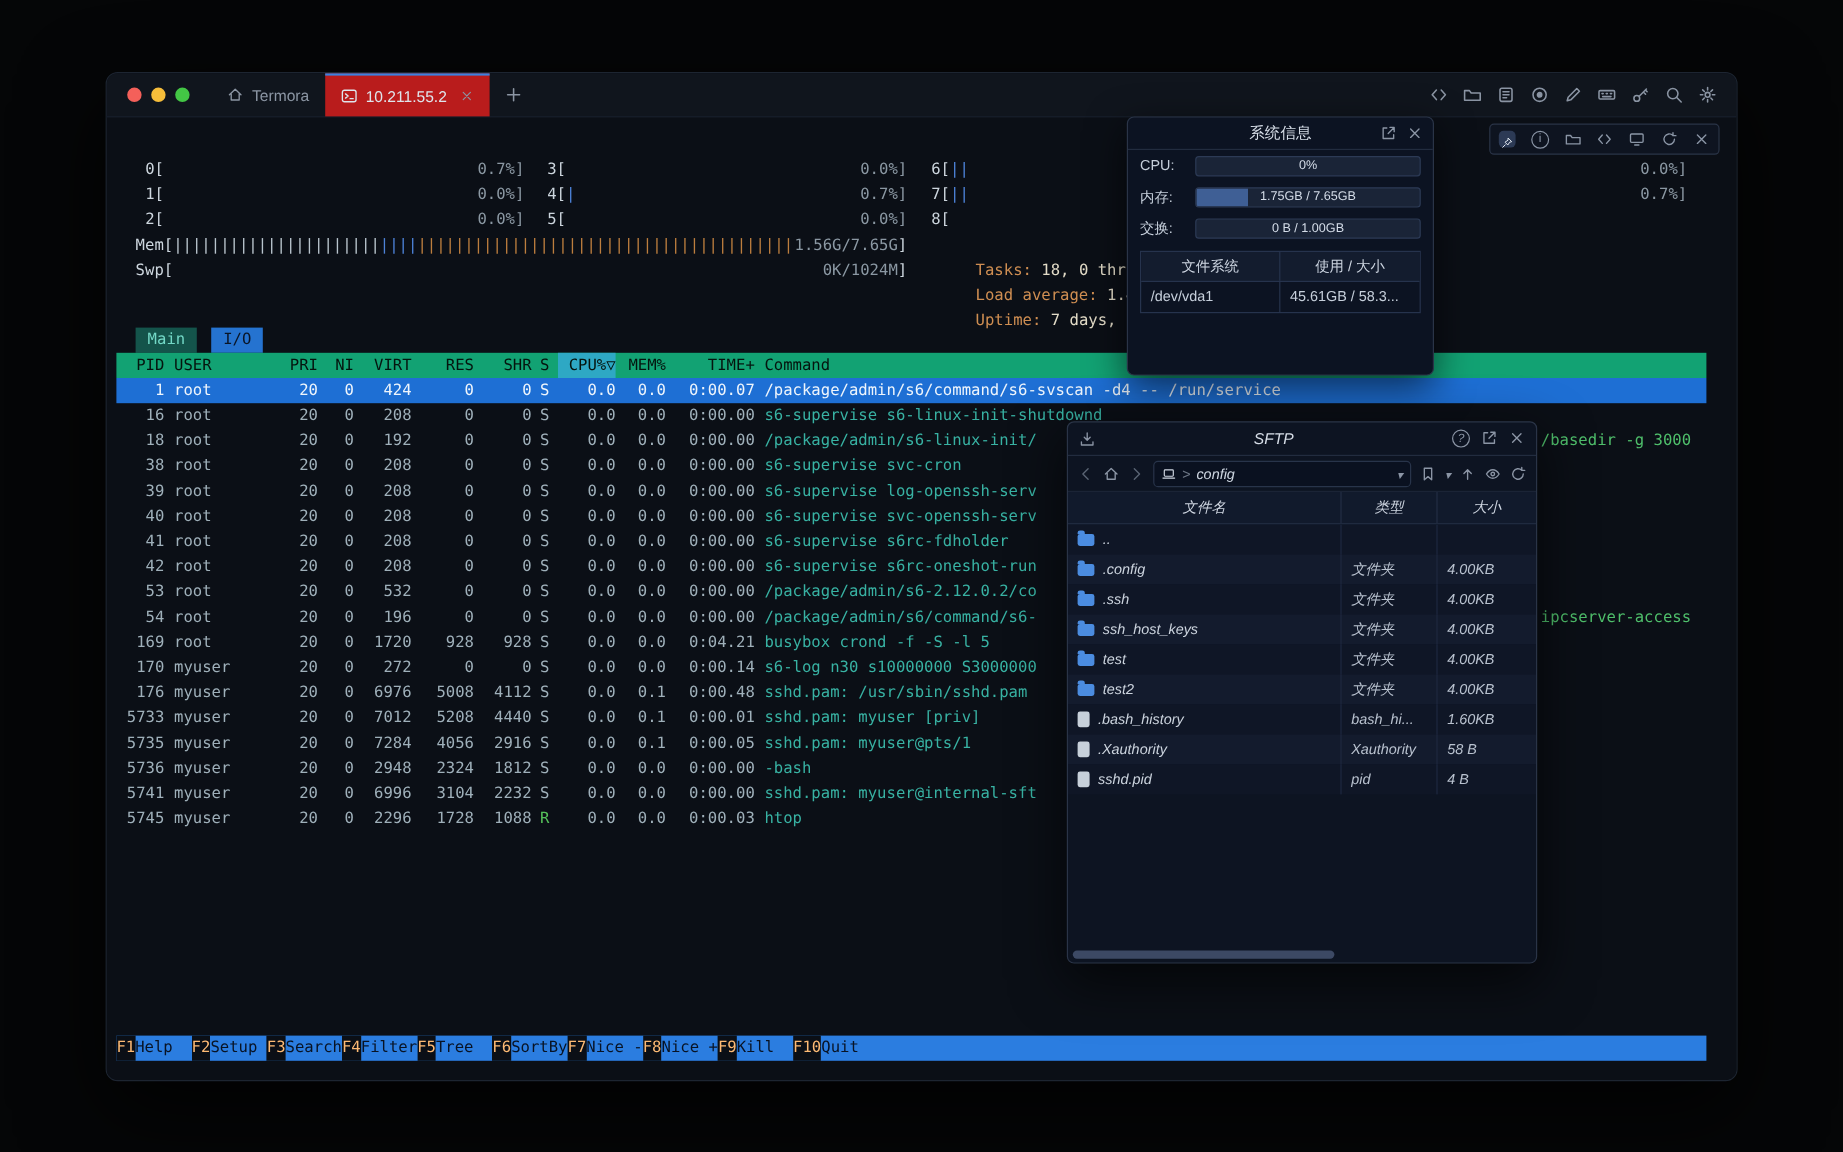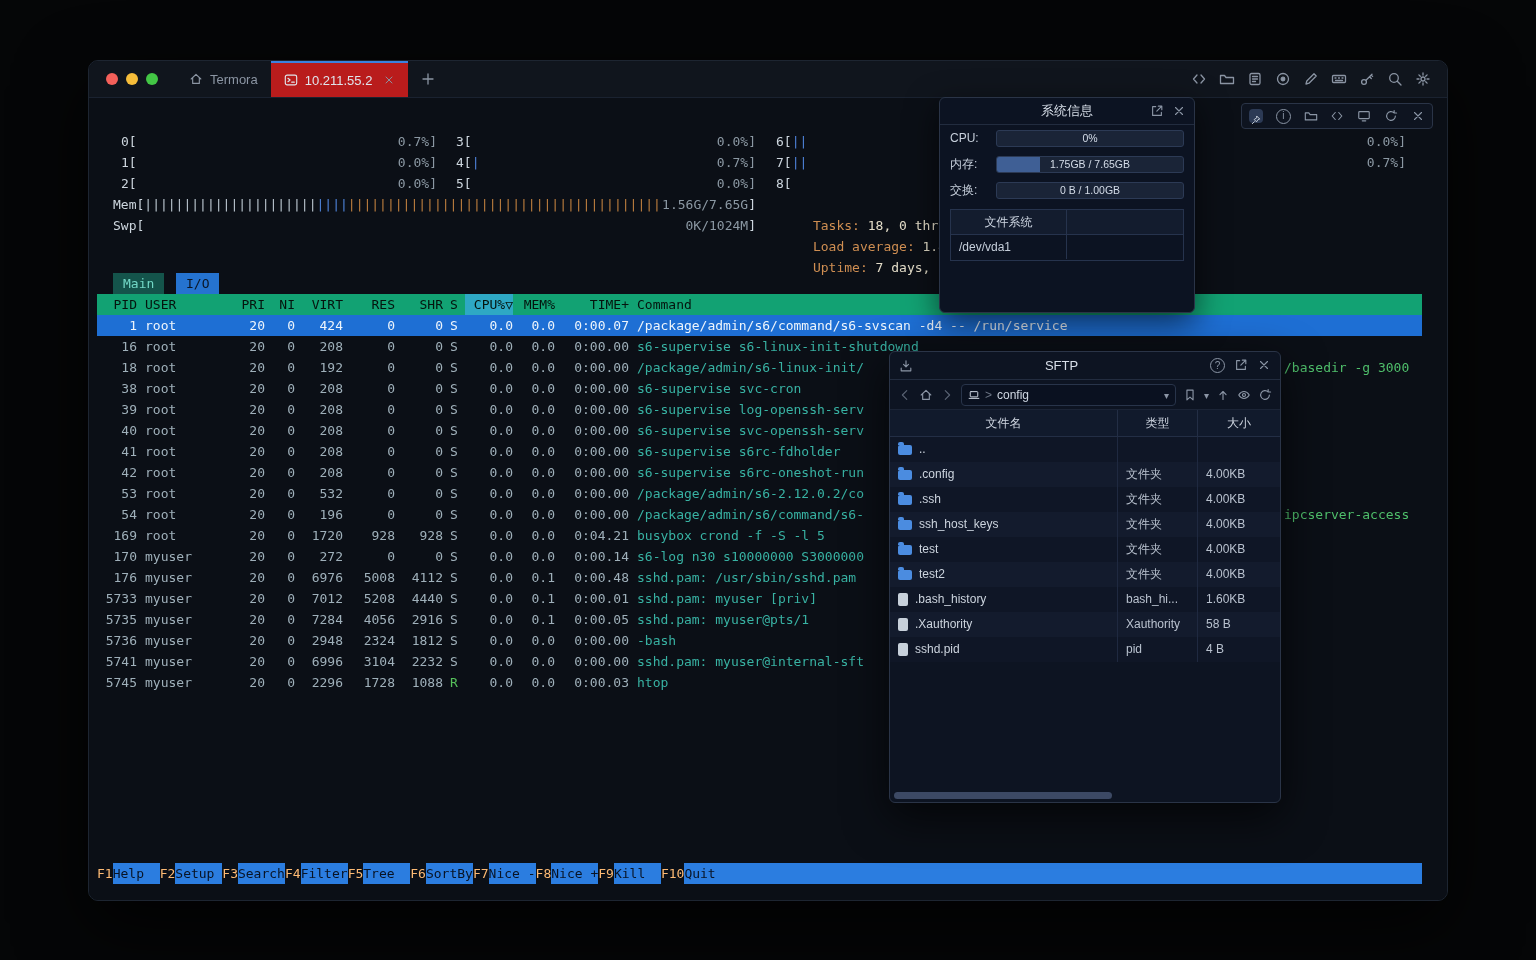--- a/index.html
+++ b/index.html
@@ -72,32 +72,32 @@
            border:1px solid #2a3447;border-radius:6px;box-shadow:0 10px 32px rgba(0,0,0,.6);z-index:30;font-size:12px;color:#c6cfdb;}
   .si-title{height:27px;display:flex;align-items:center;border-bottom:1px solid #222c3f;padding:0 8px;}
   .si-title .t{flex:1;text-align:center;color:#d7dee8;font-size:13px;padding-left:36px;}
   .si-title .icons{display:flex;gap:8px;color:#8b95a5;}
   .si-row{height:26px;display:flex;align-items:center;padding:0 10px;gap:6px;}
   .si-label{width:40px;}
   .si-bar{flex:1;height:17px;background:#1a2437;border:1px solid #2c3a55;border-radius:3px;position:relative;overflow:hidden;}
   .si-fill{position:absolute;left:0;top:0;bottom:0;background:#3f5f95;}
   .si-value{position:absolute;left:0;right:0;top:0;bottom:0;display:flex;align-items:center;justify-content:center;font-size:10.5px;color:#d4dce8;}
   .si-table{margin:6px 10px 0 10px;border:1px solid #26334d;}
-  .si-th,.si-tr{display:flex;height:25px;line-height:24px;flex-direction:column;}
+  .si-th,.si-tr{display:flex;height:25px;line-height:24px;}
   .si-th span,.si-tr span{overflow:hidden;white-space:nowrap;}
   .si-th{background:#131c2e;border-bottom:1px solid #26334d;text-align:center;color:#cdd5e1;}
   .si-th .a,.si-tr .a{width:116px;border-right:1px solid #26334d;}
   .si-th .b,.si-tr .b{flex:1;}
   .si-th .a,.si-th .b{text-align:center;}
   .si-tr .a{padding-left:8px;}
   .si-tr .b{padding-left:8px;}
   
   .sftp{position:absolute;left:800px;top:290px;width:392px;height:452px;background:#0d1422;
         border:1px solid #2a3447;border-radius:6px;box-shadow:0 14px 44px rgba(0,0,0,.65);
-        z-index:35;display:flex;flex-direction:column;font-size:12px;color:#ccd4de;}
+        z-index:35;display:flex;flex-direction:column;font-size:12px;color:#ccd4de;font-style:italic;}
   .sf-title{height:28px;display:flex;align-items:center;border-bottom:1px solid #222c3f;padding:0 9px;color:#8b95a5;}
   .sf-title .t{flex:1;text-align:center;color:#d7dee8;font-size:13px;}
   .sf-title .icons{display:flex;gap:9px;}
   .sf-toolbar{height:30px;display:flex;align-items:center;gap:7px;padding:0 8px;color:#8b95a5;border-bottom:1px solid #1b2436;} .dimmed{color:#5a6474;}
   .crumb{flex:1;height:22px;background:#0a1120;border:1px solid #28344a;border-radius:4px;
          display:flex;align-items:center;gap:5px;padding:0 6px;color:#cfd7e2;}
   .crumb .sep{color:#6c7685;}
   .crumb .grow{flex:1;}
   .chev::after{content:"▾";font-size:10px;color:#8b95a5;}
   .sf-head{display:grid;grid-template-columns:228px 80px 1fr;height:27px;line-height:26px;background:#111a2c;

